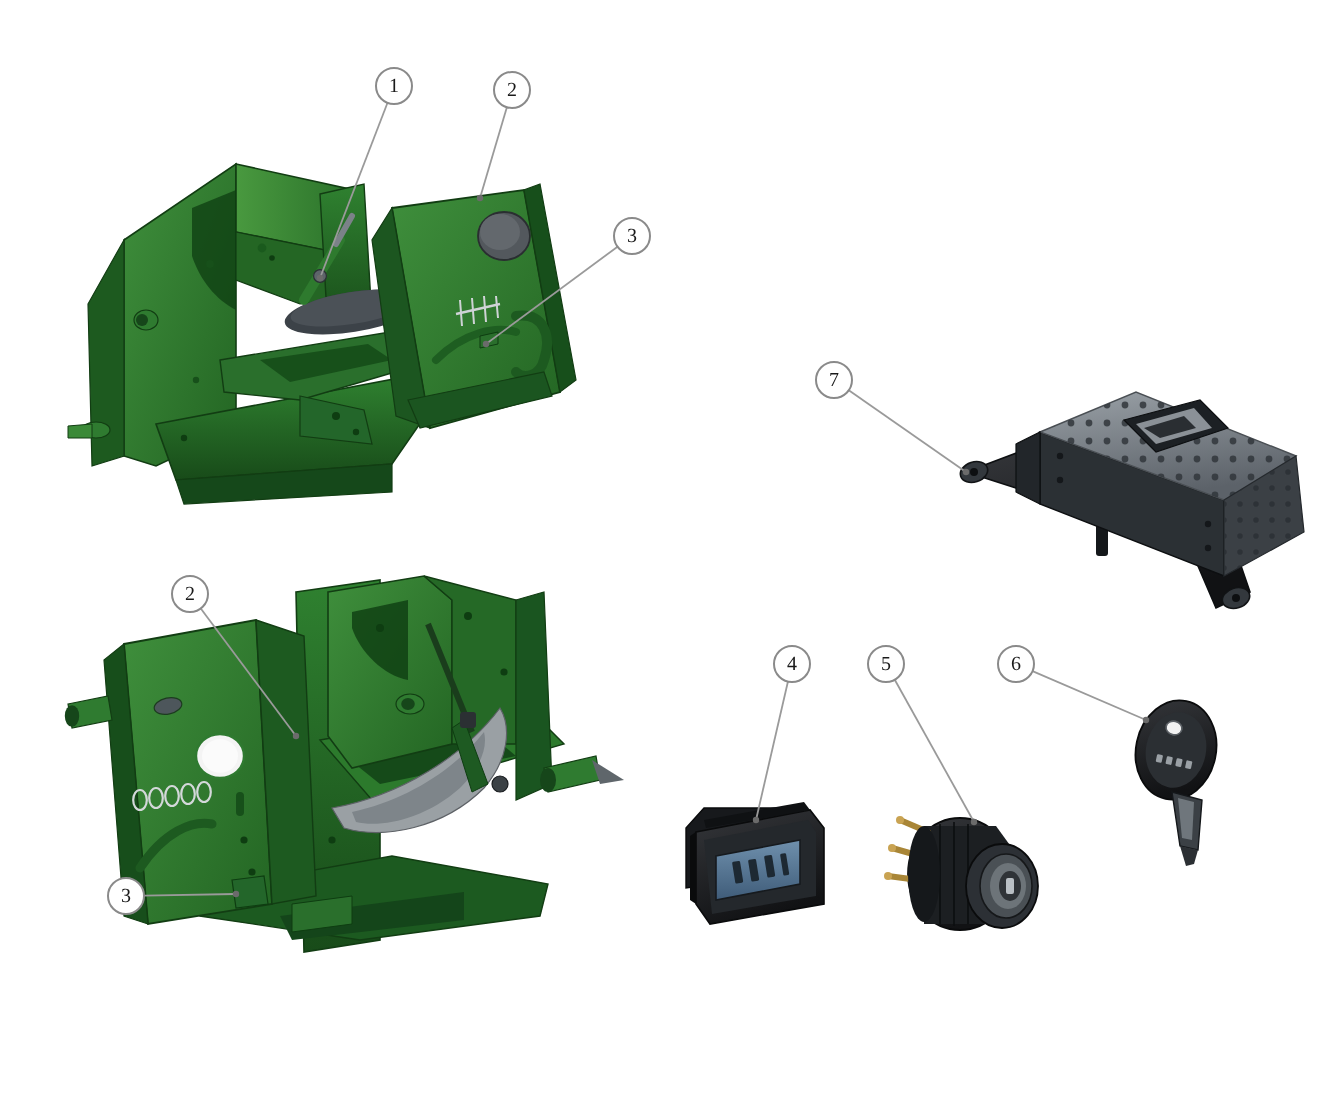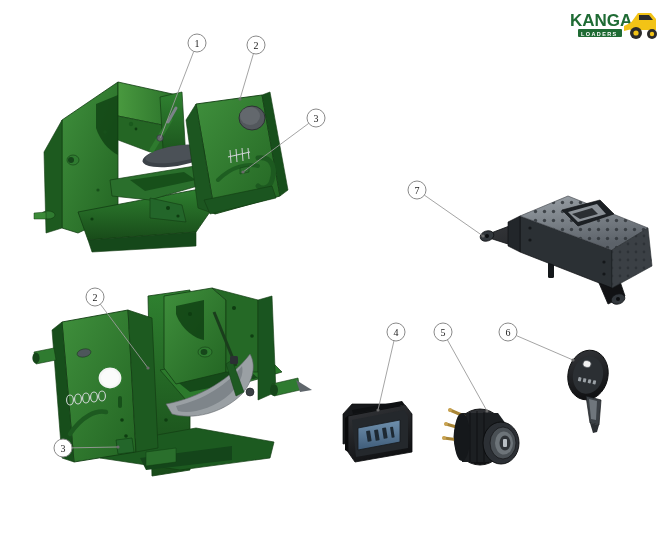--- a/index.html
+++ b/index.html
@@ -367,30 +367,14 @@
         </g>
         <line x1="424.3835835009299" y1="195.14613395519356" x2="483" y2="236" class="leader"></line>
         <circle cx="483" cy="236" r="1.6" class="leader-tip"></circle>
         <g class="callout">
           <circle cx="417" cy="190" r="9"></circle>
           <text x="417" y="190.5">7</text>
         </g>
       </g>
   </svg>
 
-  <div id="logo">
-    <svg viewBox="0 0 92 40" width="92" height="40">
-      <text class="logo-text" x="2" y="20" font-size="17">KANGA</text>
-      <rect class="logo-bar" x="10" y="23" width="44" height="8" rx="1"></rect>
-      <text class="logo-sub" x="13" y="29.5" font-size="5.5">LOADERS</text>
-      <g>
-        <path class="logo-machine-body" d="M62 18 L70 7 L83 7 L88 13 L88 24 L62 24 Z"></path>
-        <path class="logo-machine-dark" d="M71 9 L81 9 L85 14 L71 14 Z"></path>
-        <path class="logo-machine-body" d="M56 20 L64 16 L64 23 L56 25 Z"></path>
-        <circle class="logo-machine-dark" cx="68" cy="27" r="6"></circle>
-        <circle class="logo-machine-body" cx="68" cy="27" r="2.6"></circle>
-        <circle class="logo-machine-dark" cx="84" cy="28" r="5"></circle>
-        <circle class="logo-machine-body" cx="84" cy="28" r="2.2"></circle>
-      </g>
-    </svg>
-  </div>
 
 </div>
 
 </body></html>

